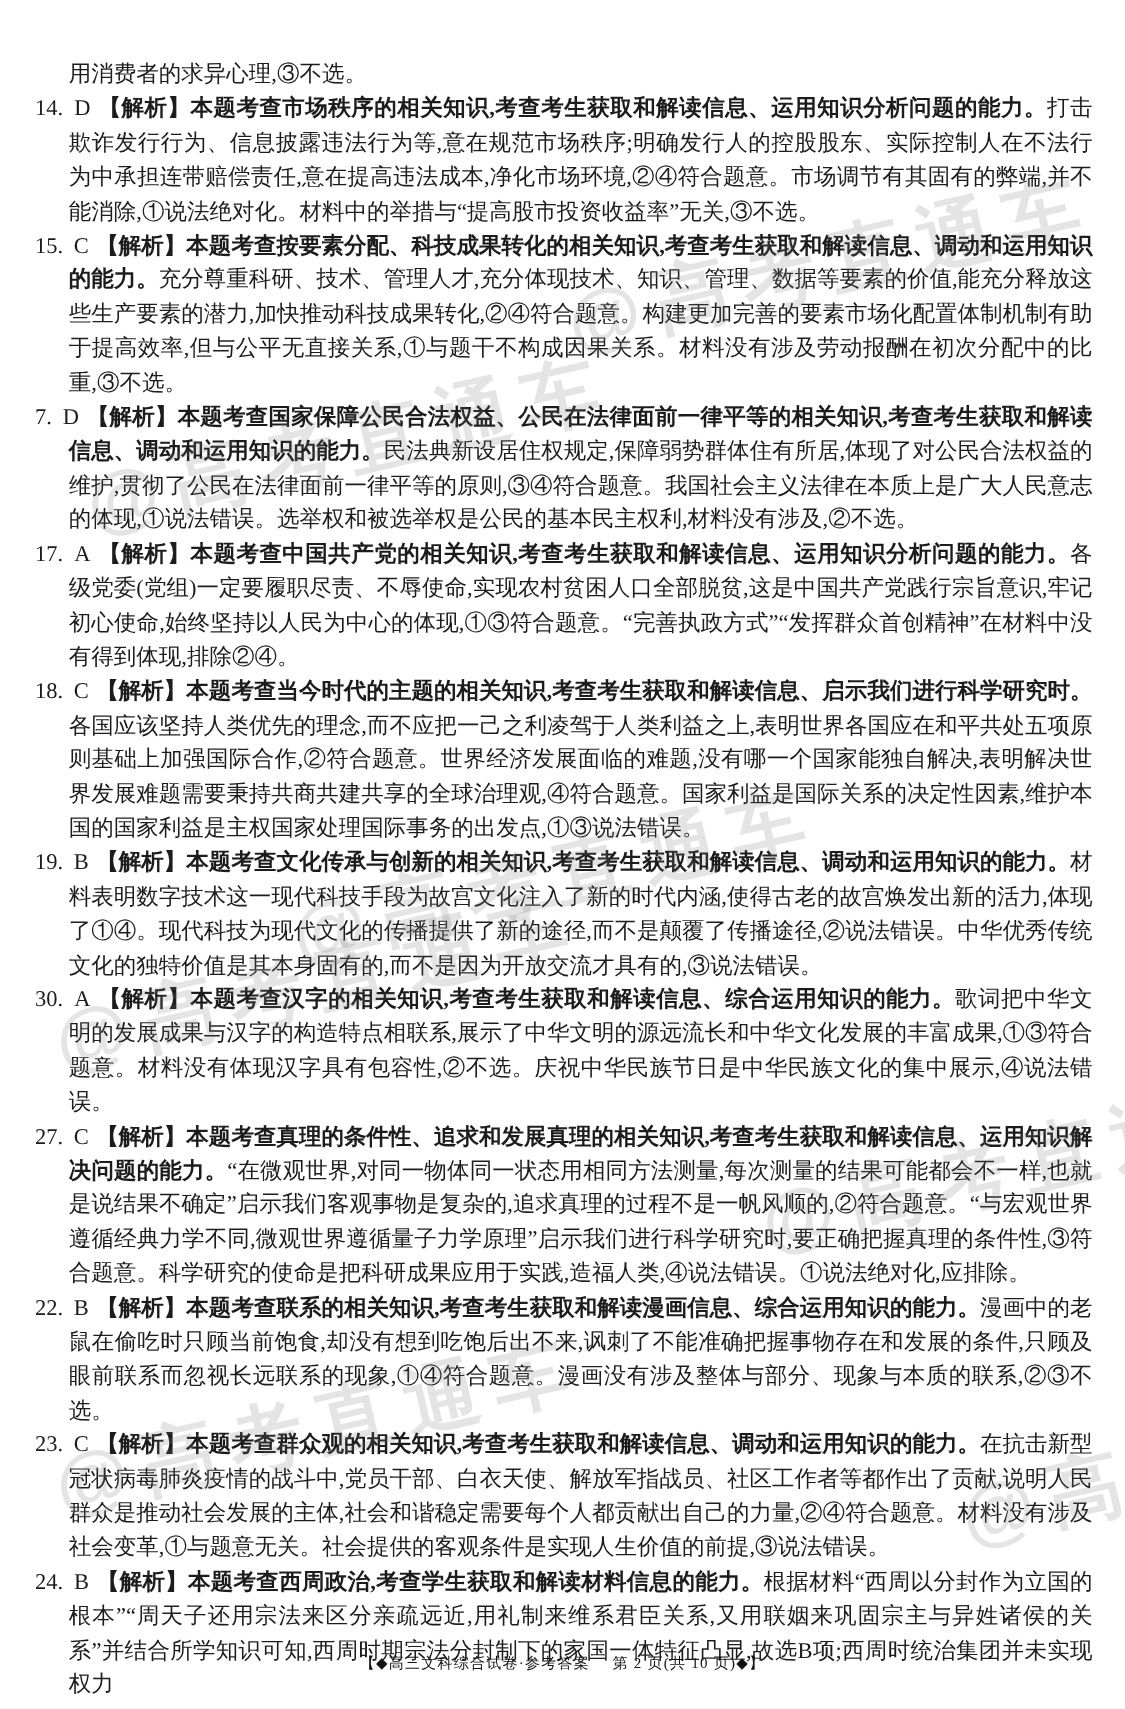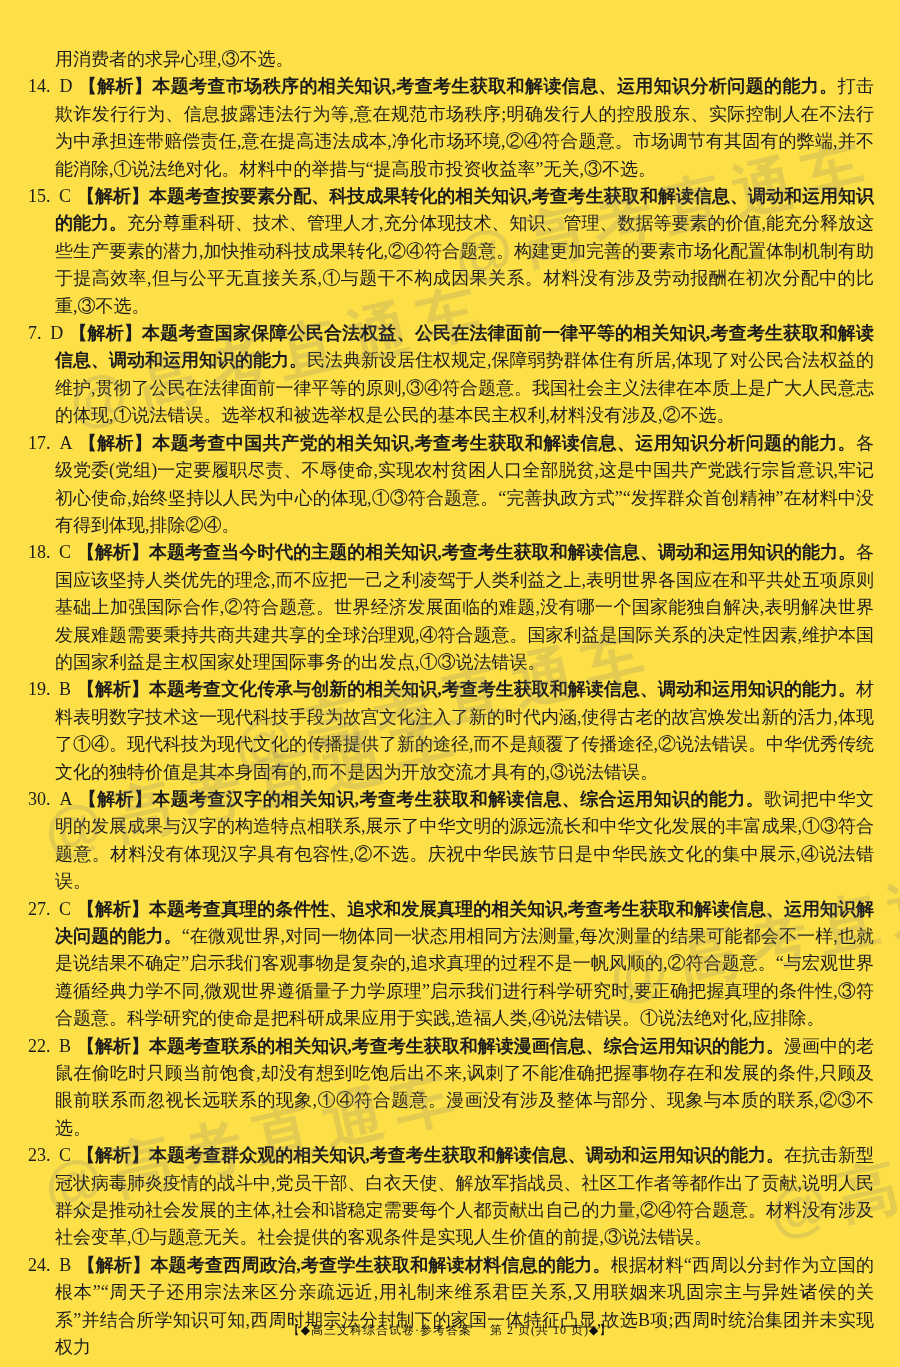--- a/index.html
+++ b/index.html
@@ -1,20 +1,20 @@
 <!DOCTYPE html>
 <html><head>
 <meta charset="utf-8">
 <style>
   html,body{margin:0;padding:0;background:#e8e8e6;}
   .page{
     position:relative;
     width:900px;height:1367px;
     margin:0 auto;
-    background:#fde047;
+    background:#ffffff;
     overflow:hidden;
     font-family:"Liberation Serif","DejaVu Serif",serif;
     color:#1c1c1c;
   }
   .content{
     position:absolute;
     left:28px; top:46px;
     width:846px;
     font-size:18px;
     line-height:27.4px;
@@ -71,21 +71,21 @@
     <span class="q-ans">D</span><b class="lead">【解析】本题考查国家保障公民合法权益、公民在法律面前一律平等的相关知识,考查考生获取和解读信息、调动和运用知识的能力。</b><span class="body-text">民法典新设居住权规定,保障弱势群体住有所居,体现了对公民合法权益的维护,贯彻了公民在法律面前一律平等的原则,③④符合题意。我国社会主义法律在本质上是广大人民意志的体现,①说法错误。选举权和被选举权是公民的基本民主权利,材料没有涉及,②不选。</span>
   </p>
 
   <p class="item">
     <span class="q-no">17.</span>
     <span class="q-ans">A</span><b class="lead">【解析】本题考查中国共产党的相关知识,考查考生获取和解读信息、运用知识分析问题的能力。</b><span class="body-text">各级党委(党组)一定要履职尽责、不辱使命,实现农村贫困人口全部脱贫,这是中国共产党践行宗旨意识,牢记初心使命,始终坚持以人民为中心的体现,①③符合题意。“完善执政方式”“发挥群众首创精神”在材料中没有得到体现,排除②④。</span>
   </p>
 
   <p class="item">
     <span class="q-no">18.</span>
-    <span class="q-ans">C</span><b class="lead">【解析】本题考查当今时代的主题的相关知识,考查考生获取和解读信息、调动和运用知识的能力。</b><span class="body-text">各国应该坚持人类优先的理念,而不应把一己之利凌驾于人类利益之上,表明世界各国应在和平共处五项原则基础上加强国际合作,②符合题意。世界经济发展面临的难题,没有哪一个国家能独自解决,表明解决世界发展难题需要秉持共商共建共享的全球治理观,④符合题意。国家利益是国际关系的决定性因素,维护本国的国家利益是主权国家处理国际事务的出发点,①③说法错误。</span>
+    <span class="q-ans">C</span><b class="lead">【解析】本题考查当今时代的主题的相关知识,考查考生获取和解读信息、启示我们进行科学研究时。</b><span class="body-text">各国应该坚持人类优先的理念,而不应把一己之利凌驾于人类利益之上,表明世界各国应在和平共处五项原则基础上加强国际合作,②符合题意。世界经济发展面临的难题,没有哪一个国家能独自解决,表明解决世界发展难题需要秉持共商共建共享的全球治理观,④符合题意。国家利益是国际关系的决定性因素,维护本国的国家利益是主权国家处理国际事务的出发点,①③说法错误。</span>
   </p>
 
   <p class="item">
     <span class="q-no">19.</span>
     <span class="q-ans">B</span><b class="lead">【解析】本题考查文化传承与创新的相关知识,考查考生获取和解读信息、调动和运用知识的能力。</b><span class="body-text">材料表明数字技术这一现代科技手段为故宫文化注入了新的时代内涵,使得古老的故宫焕发出新的活力,体现了①④。现代科技为现代文化的传播提供了新的途径,而不是颠覆了传播途径,②说法错误。中华优秀传统文化的独特价值是其本身固有的,而不是因为开放交流才具有的,③说法错误。</span>
   </p>
 
   <p class="item">
     <span class="q-no">30.</span>
     <span class="q-ans">A</span><b class="lead">【解析】本题考查汉字的相关知识,考查考生获取和解读信息、综合运用知识的能力。</b><span class="body-text">歌词把中华文明的发展成果与汉字的构造特点相联系,展示了中华文明的源远流长和中华文化发展的丰富成果,①③符合题意。材料没有体现汉字具有包容性,②不选。庆祝中华民族节日是中华民族文化的集中展示,④说法错误。</span>

